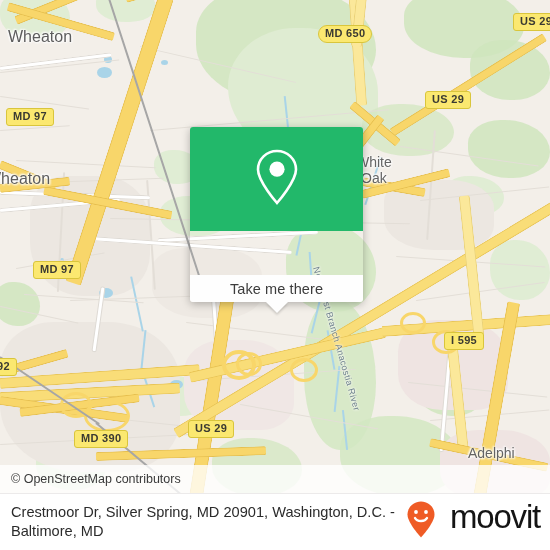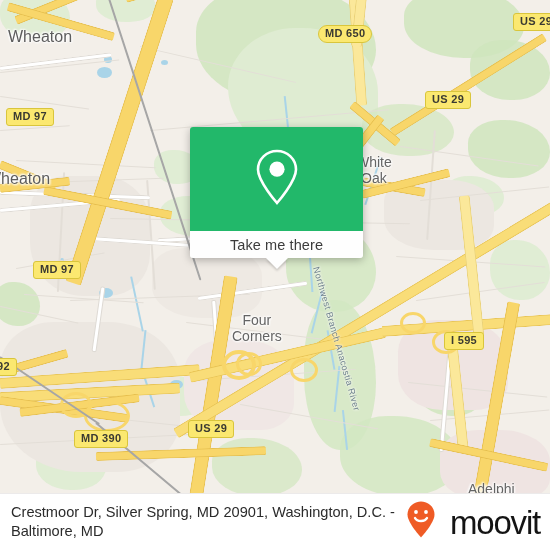--- a/index.html
+++ b/index.html
@@ -59,21 +59,21 @@
     box-shadow:0 2px 8px rgba(0,0,0,.28);
     font-family:"Liberation Sans", sans-serif;
   }
   .card-top{
     background:#22b86a;height:104px;border-radius:3px 3px 0 0;
     display:flex;align-items:center;justify-content:center;
   }
   .card-btn{
     background:#fefefe;height:27px;border-radius:0 0 3px 3px;
     display:flex;align-items:center;justify-content:center;
-    color:#3c3c3c;font-size:14.5px;letter-spacing:.1px;cursor:pointer;
+    color:#3c3c3c;font-size:14.5px;letter-spacing:.1px;cursor:pointer;margin-top:44px;
   }
   .card-tail{
     position:absolute;left:50%;margin-left:-11px;bottom:-11px;
     width:0;height:0;border-left:11px solid transparent;border-right:11px solid transparent;
     border-top:11px solid #fefefe;
     filter:drop-shadow(0 2px 1px rgba(0,0,0,.16));
   }
 
   
   .attrib{
@@ -90,21 +90,21 @@
   .bottom{
     position:absolute;left:0;top:493px;width:550px;height:57px;
     background:#ffffff;border-top:1px solid #eceaea;
     display:flex;align-items:center;justify-content:space-between;
     box-sizing:border-box;padding:0 10px 0 11px;overflow:hidden;
   }
   .addr{
     font-size:14.6px;line-height:19px;color:#2b2b2b;max-width:408px;
     font-family:"Liberation Sans", sans-serif;
   }
-  .brand{display:flex;align-items:center;gap:14px;flex:0 0 auto;}
+  .brand{display:flex;align-items:flex-start;gap:14px;flex:0 0 auto;}
   .brandtext{
     font-size:33px;line-height:33px;color:#141414;letter-spacing:-1.2px;
     font-family:"Liberation Sans", sans-serif;font-weight:500;
   }
 </style>
 </head>
 <body>
 
 <div id="app">
 
@@ -245,38 +245,37 @@
     <div class="rd rail" style="left:0px;top:356px;width:120px;transform:rotate(34deg);"></div>
     <div class="rd rail" style="left:96px;top:422px;width:120px;transform:rotate(40deg);"></div>
     <div class="rd rail" style="left:108px;top:-6px;width:300px;transform:rotate(72deg);"></div>
 
     <div class="place big" style="left:8px;top:28px;">Wheaton</div>
     <div class="place big" style="left:-14px;top:170px;">Wheaton</div>
     <div class="place mid two" style="left:356px;top:154px;">
       <div>White</div>
       <div>Oak</div>
     </div>
-    <div class="place mid two" style="left:232px;top:312px;">
-      <div>Four</div>
-      <div>Corners</div>
-    </div>
-    <div class="place mid" style="left:468px;top:445px;margin-top:36px;">Adelphi</div>
+    <div class="place mid" style="left:468px;top:445px;">Adelphi</div>
 
     <div class="rivlabel" style="left:316px;top:262px;transform:rotate(74deg);transform-origin:0 50%;">Northwest Branch Anacostia River</div>
 
     <div class="shield" style="left:318px;top:25px;border-radius:9px;">MD 650</div>
     <div class="shield" style="left:425px;top:91px;">US 29</div>
     <div class="shield" style="left:513px;top:13px;">US 29</div>
     <div class="shield" style="left:6px;top:108px;">MD 97</div>
     <div class="shield" style="left:33px;top:261px;">MD 97</div>
     <div class="shield" style="left:444px;top:332px;">I 595</div>
     <div class="shield" style="left:188px;top:420px;">US 29</div>
     <div class="shield" style="left:74px;top:430px;">MD 390</div>
     <div class="shield" style="left:-10px;top:358px;">92</div>
 
+    <div class="attrib">
+      <span>© OpenStreetMap contributors</span>
+    </div>
   </div>
 
   <div class="card">
     <div class="card-top">
       <span>
         <svg width="46" height="58" viewBox="0 0 46 58" aria-hidden="true">
           <path d="M23 3 C12.5 3 4 11.3 4 21.6 C4 33.5 23 55 23 55 C23 55 42 33.5 42 21.6 C42 11.3 33.5 3 23 3 Z" fill="none" stroke="#ffffff" stroke-width="2.6"></path>
           <circle cx="23" cy="21.2" r="7.6" fill="#ffffff"></circle>
         </svg>
       </span>

